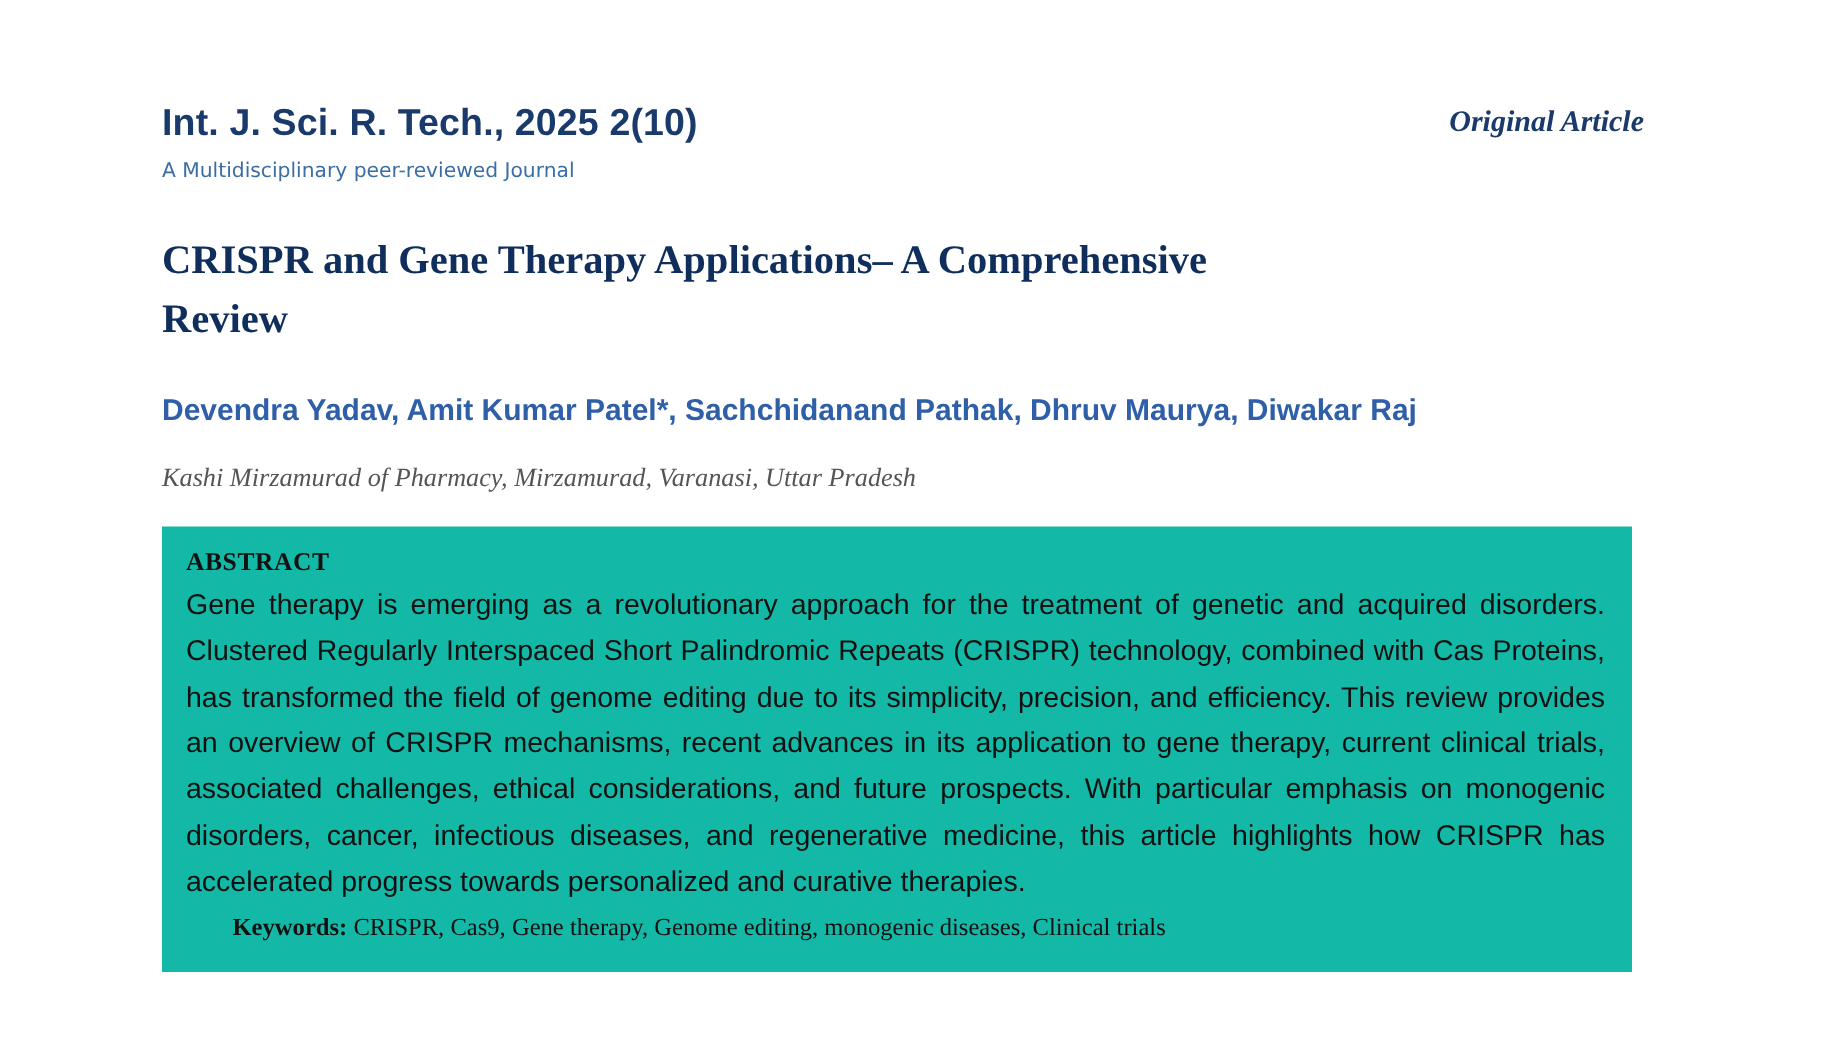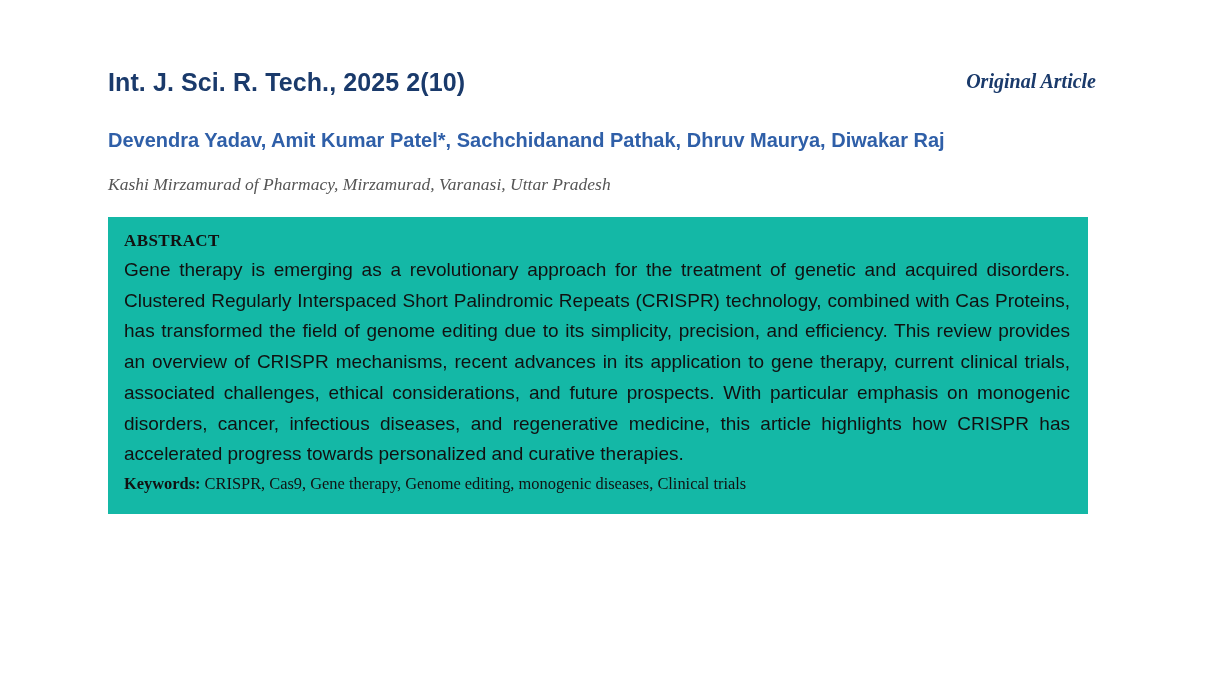--- a/index.html
+++ b/index.html
@@ -116,39 +116,42 @@
     color: #111111;
     text-align: justify;
     line-height: 1.62;
   }
   .keywords {
     font-family: "Liberation Serif", serif;
     font-size: 16.4px;
     color: #111111;
     line-height: 1.62;
     margin-top: 1px;
+    margin-left: 31px;
   }
   .keywords b {
     font-weight: bold;
   }
 </style>
 </head>
 <body>
 
 <div class="page">
 
   <div class="left-rule"></div>
 
   <div class="masthead">
     <div class="journal-title">Int. J. Sci. R. Tech., 2025 2(10)</div>
     <div class="journal-sub">
+      <span>A Multidisciplinary peer-reviewed Journal</span>
     </div>
     <div class="article-type">Original Article</div>
   </div>
 
+  <div class="paper-title">CRISPR and Gene Therapy Applications– A Comprehensive Review</div>
 
   <div class="authors">Devendra Yadav, Amit Kumar Patel*, Sachchidanand Pathak, Dhruv Maurya, Diwakar Raj</div>
 
   <div class="affiliation">Kashi Mirzamurad of Pharmacy, Mirzamurad, Varanasi, Uttar Pradesh</div>
 
   <div class="abstract-box">
     <div class="abstract-heading">ABSTRACT</div>
     <div class="abstract-text">Gene therapy is emerging as a revolutionary approach for the treatment of genetic and acquired disorders. Clustered Regularly Interspaced Short Palindromic Repeats (CRISPR) technology, combined with Cas Proteins, has transformed the field of genome editing due to its simplicity, precision, and efficiency. This review provides an overview of CRISPR mechanisms, recent advances in its application to gene therapy, current clinical trials, associated challenges, ethical considerations, and future prospects. With particular emphasis on monogenic disorders, cancer, infectious diseases, and regenerative medicine, this article highlights how CRISPR has accelerated progress towards personalized and curative therapies.</div>
     <div class="keywords">
       <b>Keywords:</b>

